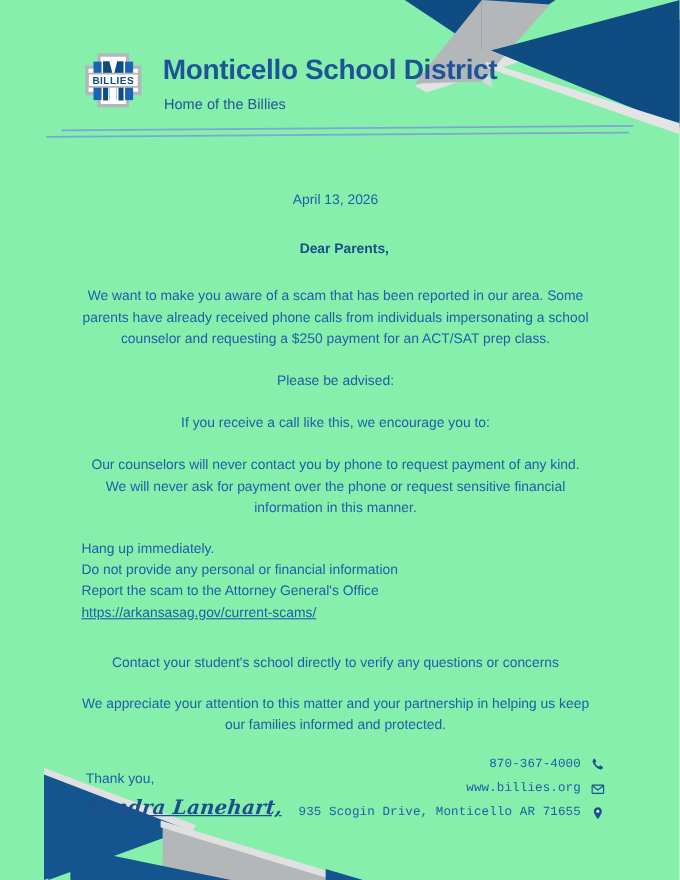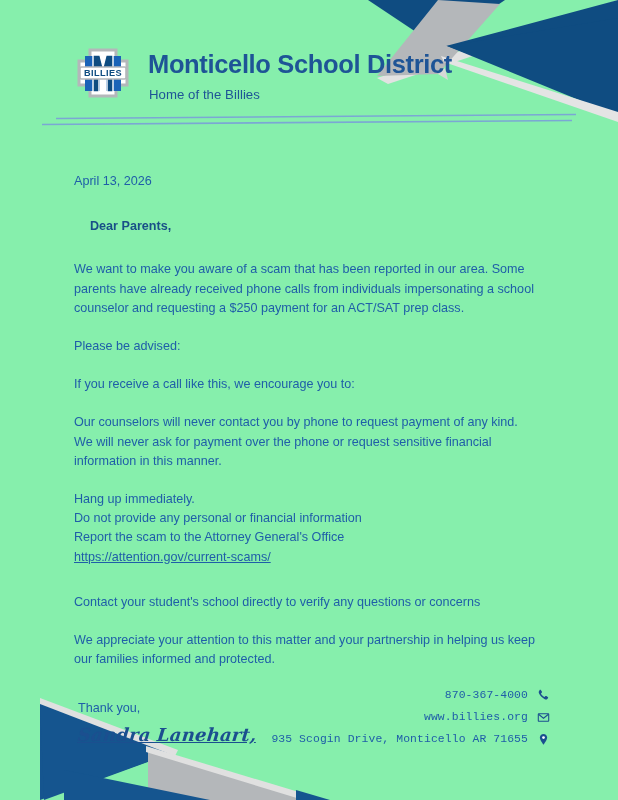--- a/index.html
+++ b/index.html
@@ -78,20 +78,21 @@
     position: absolute;
     left: 74px;
     top: 172px;
     width: 462px;
     color: #1f5ea8;
     font-size: 12.6px;
     line-height: 19.2px;
   }
   .body-wrap p {
     margin: 0 0 19px 0;
+    text-align: center;
   }
   .letter-date {
     margin-bottom: 26px !important;
   }
   .salutation {
     font-weight: bold;
     color: #184f87;
     margin-bottom: 24px !important;
     padding-left: 16px;
   }
@@ -236,21 +237,21 @@
     <p>Please be advised:</p>
 
     <p>If you receive a call like this, we encourage you to:</p>
 
     <p>Our counselors will never contact you by phone to request payment of any kind. We will never ask for payment over the phone or request sensitive financial information in this manner.</p>
 
     <div class="list-block">
       <div class="tight">Hang up immediately.</div>
       <div class="tight">Do not provide any personal or financial information</div>
       <div class="tight">Report the scam to the Attorney General's Office</div>
-      <a class="link" href="#">https://attention.gov/current-scams/</a>
+      <a class="link" href="#">https://arkansasag.gov/current-scams/</a>
     </div>
 
     <p>Contact your student's school directly to verify any questions or concerns</p>
 
     <p>We appreciate your attention to this matter and your partnership in helping us keep our families informed and protected.</p>
 
     <div class="signoff">
       <div class="thanks">Thank you,</div>
       <div class="signature">Sandra Lanehart,</div>
     </div>

